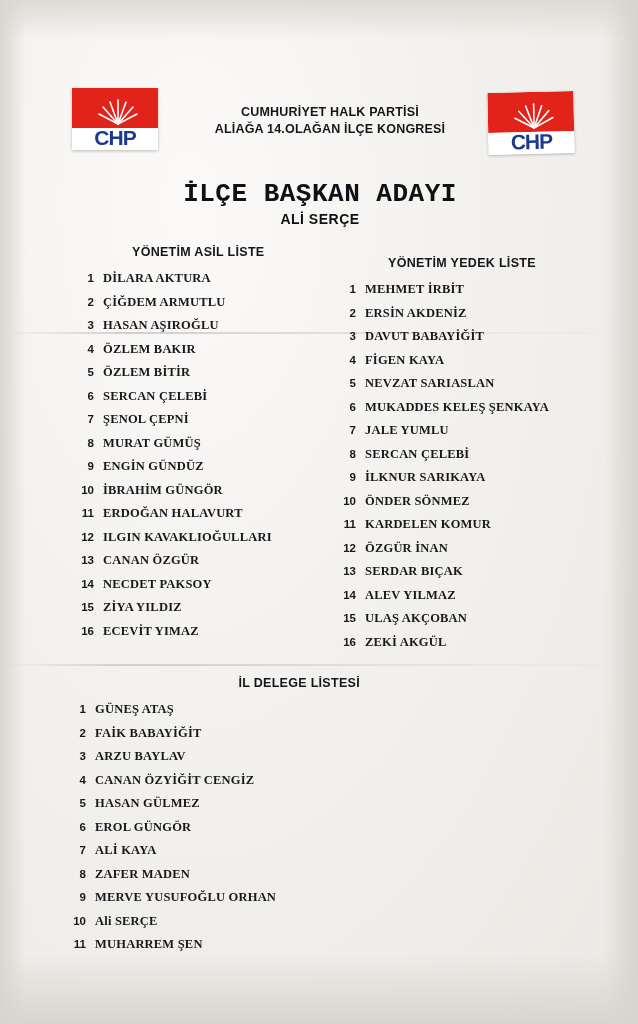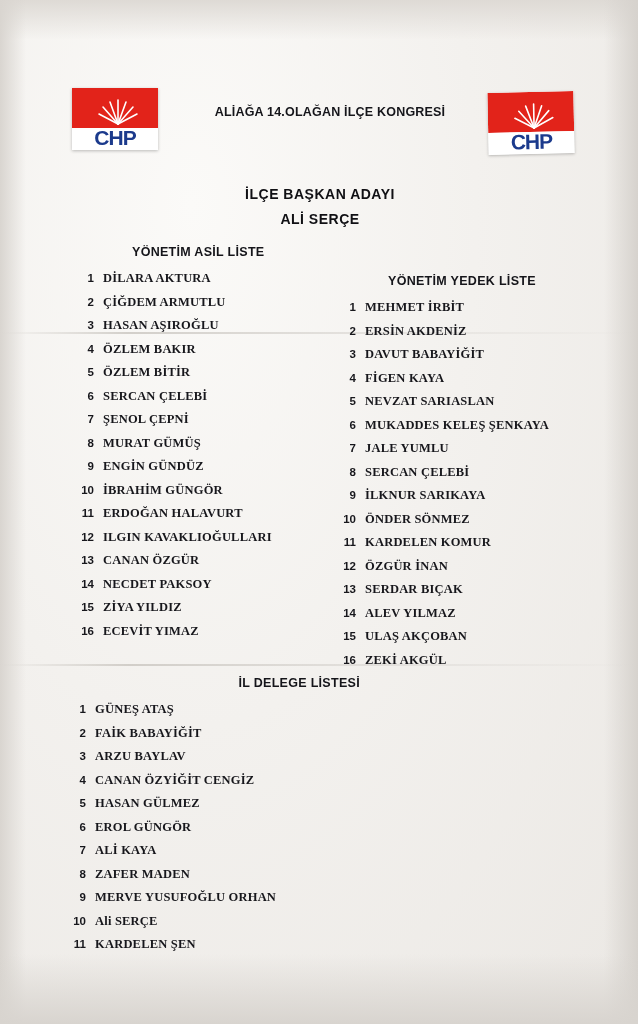--- a/index.html
+++ b/index.html
@@ -121,23 +121,23 @@
   }
 
   .title-block {
     position: absolute;
     left: 110px;
     top: 182px;
     width: 420px;
     text-align: center;
   }
   .title-main {
-    font-family: Liberation Sans, sans-serif;
-    font-weight: bold;
-    font-size: 14px;
+    font-family: Liberation Mono, monospace;
+    font-weight: bold;
+    font-size: 26px;
     letter-spacing: 0.5px;
     color: #101014;
     line-height: 25px;
   }
   .title-sub {
     font-family: "Liberation Sans", sans-serif;
     font-weight: bold;
     font-size: 14px;
     letter-spacing: 0.5px;
     color: #101014;
@@ -150,21 +150,21 @@
     font-weight: bold;
     font-size: 12.5px;
     color: #15151a;
     letter-spacing: 0.3px;
   }
 
   .col {
     position: absolute;
   }
   #col-asil { left: 68px; top: 245px; width: 250px; }
-  #col-yedek { left: 330px; top: 274px; width: 260px; }
+  #col-yedek { left: 330px; top: 256px; width: 260px; }
   #col-delege { left: 60px; top: 676px; width: 300px; }
 
   #col-asil .list-heading { margin-left: 64px; }
   #col-yedek .list-heading { margin-left: 58px; }
   #col-delege .list-heading { margin-left: 72px; text-align: right; }
 
   ol.namelist {
     list-style: none;
     margin: 12px 0 0 0;
     padding: 0;
@@ -232,20 +232,21 @@
         <line x1="20" y1="30" x2="35" y2="13"></line>
         <line x1="20" y1="30" x2="1" y2="20"></line>
         <line x1="20" y1="30" x2="39" y2="20"></line>
       </g>
     </svg>
     <div class="logo-white-band"></div>
     <div class="logo-text">CHP</div>
   </div>
 
   <div class="header-block">
+    <div class="hline">CUMHURİYET HALK PARTİSİ</div>
     <div class="hline">ALİAĞA 14.OLAĞAN İLÇE KONGRESİ</div>
   </div>
 
   <div class="title-block">
     <div class="title-main">İLÇE BAŞKAN ADAYI</div>
     <div class="title-sub">ALİ SERÇE</div>
   </div>
 
   <div class="col" id="col-asil">
     <div class="list-heading">YÖNETİM ASİL LİSTE</div>
@@ -425,18 +426,18 @@
         <li>
           <span class="num">9</span>
           <span class="name">MERVE YUSUFOĞLU ORHAN</span>
         </li>
         <li>
           <span class="num">10</span>
           <span class="name">Ali SERÇE</span>
         </li>
         <li>
           <span class="num">11</span>
-          <span class="name">KARDELEN ŞEN</span>
+          <span class="name">MUHARREM ŞEN</span>
         </li>
       </ol>
   </div>
 
 </div>
 
 </body></html>

